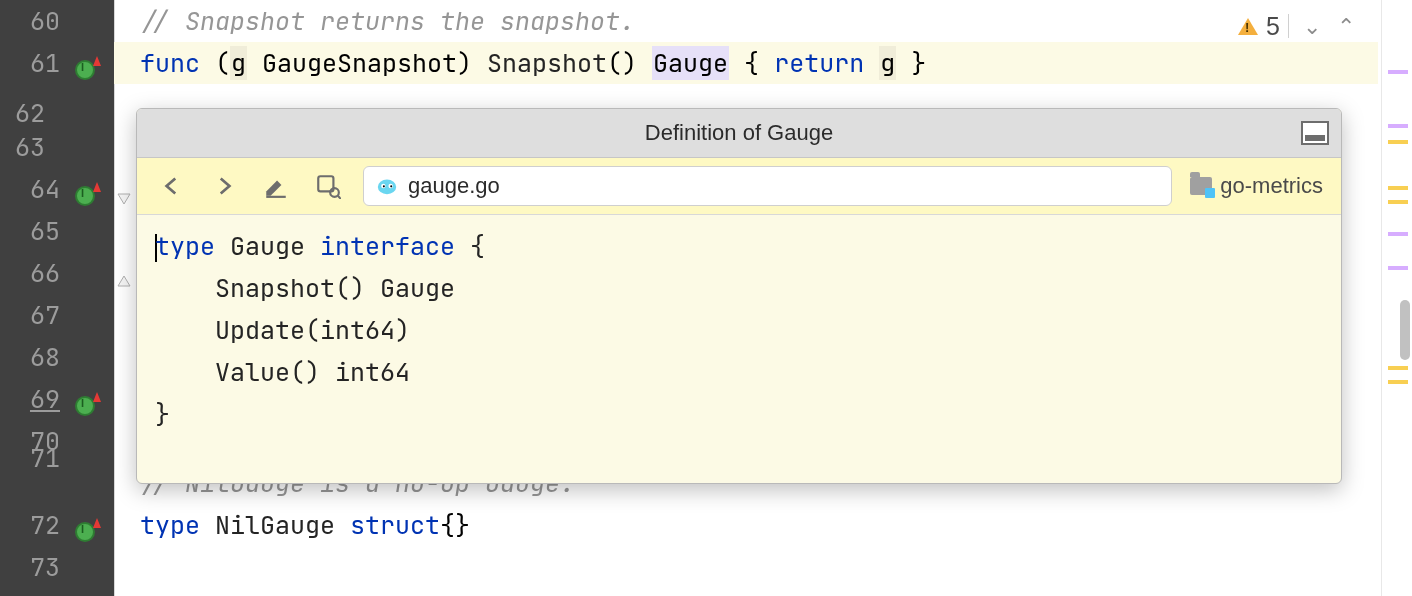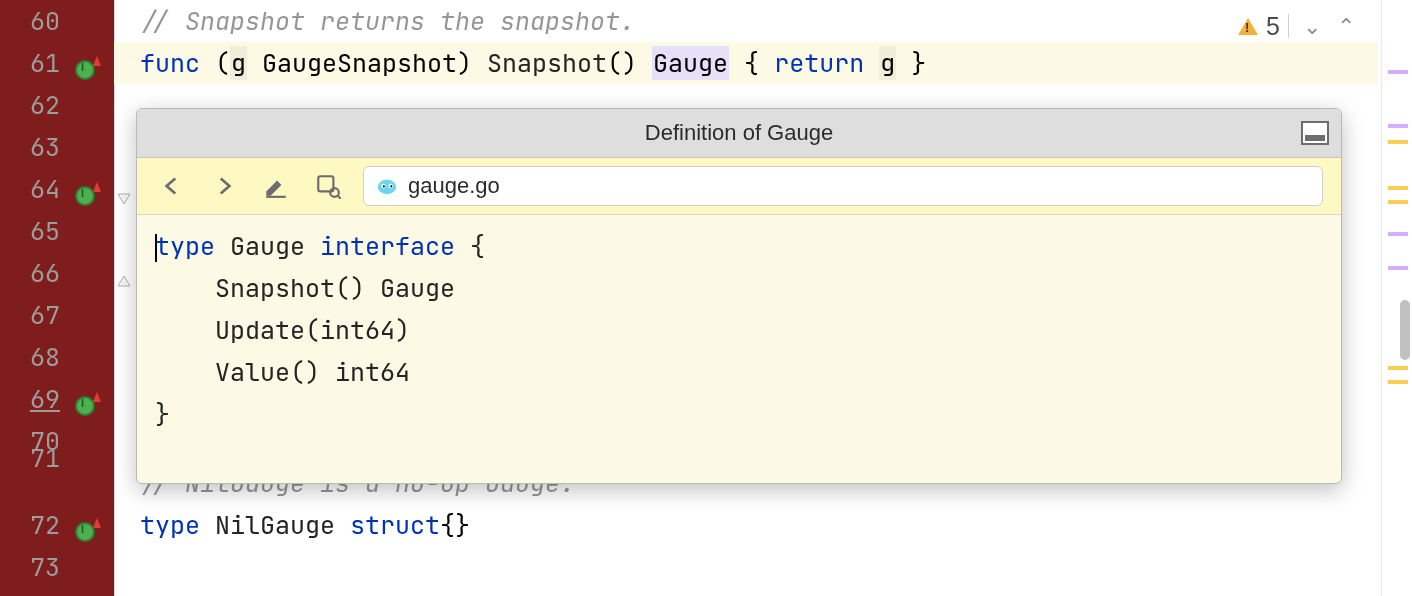--- a/index.html
+++ b/index.html
@@ -1,17 +1,17 @@
 <!DOCTYPE html>
 <html><head>
 <meta charset="utf-8">
 <style>
   html,body{margin:0;padding:0;width:1412px;height:596px;font-family:"JetBrains Mono","Menlo","Consolas",monospace;font-size:25px;overflow:hidden;background:#fff;}
   .editor{position:relative;width:100%;height:100%;}
-  .gutter{position:absolute;left:0;top:0;width:114px;height:100%;background:#7f1d1d;border-right:1px solid #d8d8d8;}
+  .gutter{position:absolute;left:0;top:0;width:114px;height:100%;background:#404040;border-right:1px solid #d8d8d8;}
   .ln{position:absolute;left:0;width:60px;text-align:right;color:#9c9c9c;padding-right:4px;height:42px;line-height:42px;font-size:25px;}
   .gicon{position:absolute;left:75px;width:20px;height:20px;}
   .ig{width:16px;height:16px;border-radius:50%;background:#4caf50;border:2px solid #2e7d32;display:inline-block;position:relative;}
   .ig::after{content:"";position:absolute;right:-8px;top:-6px;width:0;height:0;border-left:4px solid transparent;border-right:4px solid transparent;border-bottom:10px solid #e53935;}
   .ig::before{content:"I";position:absolute;color:#1b5e20;font-size:11px;font-weight:bold;left:4px;top:-1px;font-family:sans-serif;}
   .lines{position:absolute;left:114px;top:0;right:34px;bottom:0;}
   .line{position:absolute;left:0;right:0;height:42px;line-height:42px;padding-left:26px;white-space:pre;}
   .hl{background:#fcfae5;}
   .cmt{color:#969696;font-style:italic;}
   .kw{color:#0033b3;}
@@ -53,22 +53,22 @@
 <body>
 
 <div class="editor">
   <div class="left-marker"></div>
 
   <div class="gutter">
 
   <div class="ln" style="top: 0px;">60</div>
       <div class="ln" style="top: 42px;">61</div>
       <div class="gicon" style="top: 54px;"><span class="ig"></span></div>
-      <div class="ln" style="top: 84px;">62</div>
-      <div class="ln" style="top: 126px;">63</div>
+      <div class="ln" style="top: 92px; text-align: center;">62</div>
+      <div class="ln" style="top: 126px; text-align: center;">63</div>
       <div class="ln" style="top: 168px;">64</div>
       <div class="gicon" style="top: 180px;"><span class="ig"></span></div>
       <div class="ln" style="top: 210px;">65</div>
       <div class="ln" style="top: 252px;">66</div>
       <div class="ln" style="top: 294px;">67</div>
       <div class="ln" style="top: 336px;">68</div>
       <div class="ln" style="top: 378px; text-decoration: underline;">69</div>
       <div class="gicon" style="top: 390px;"><span class="ig"></span></div>
       <div class="ln" style="top: 420px;">70</div>
       <div class="ln" style="top: 437px;">71</div>
@@ -148,20 +148,24 @@
       <div class="file-pill">
         <svg class="go-icon" viewBox="0 0 24 24">
             <ellipse cx="12" cy="13" rx="10" ry="8" fill="#6ad6f0"></ellipse>
             <circle cx="8" cy="12" r="2.4" fill="#fff"></circle>
             <circle cx="16" cy="12" r="2.4" fill="#fff"></circle>
             <circle cx="8.6" cy="12.4" r="1.1" fill="#000"></circle>
             <circle cx="16.6" cy="12.4" r="1.1" fill="#000"></circle>
           </svg>
         <span>gauge.go</span>
       </div>
+      <div class="module">
+        <span class="folder-icon"></span>
+        <span>go-metrics</span>
+      </div>
     </div>
     <div class="popup-code"><span class="cursor"></span><span class="kw">type</span><span> Gauge </span><span class="kw">interface</span><span> {</span>
 <span>    Snapshot() Gauge</span>
 <span>    Update(int64)</span>
 <span>    Value() int64</span>
 <span>}</span>
 </div>
   </div>
 </div>
 

